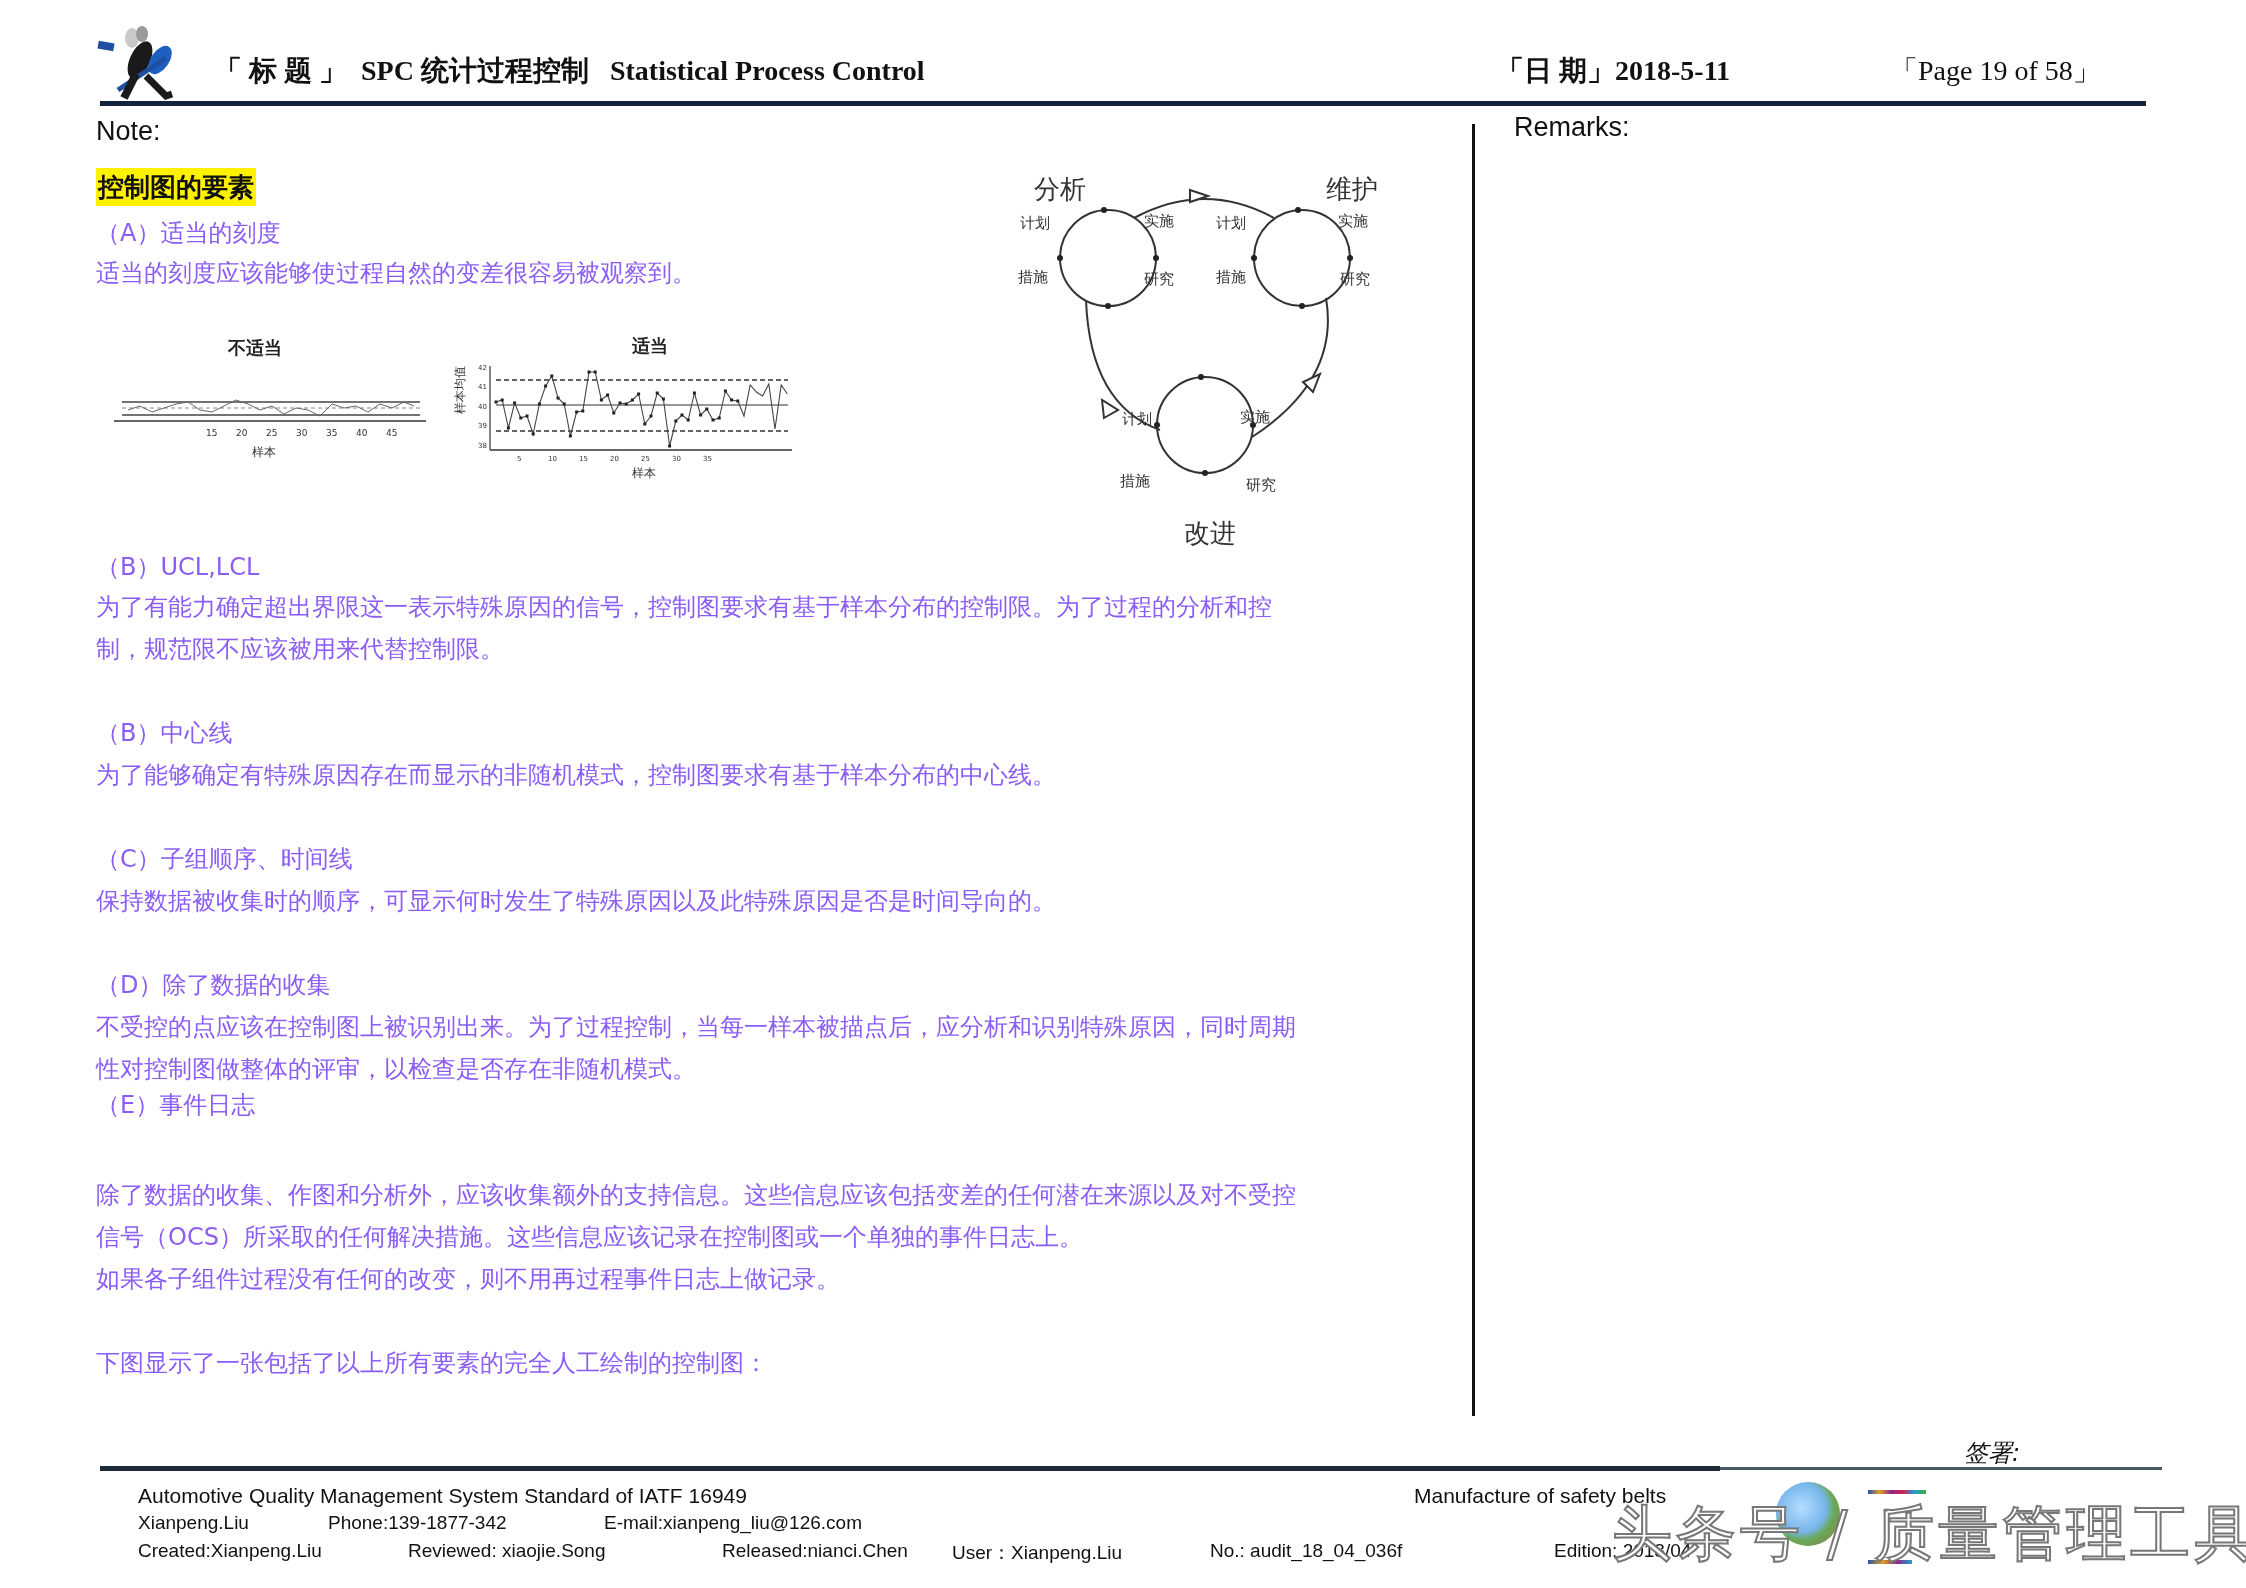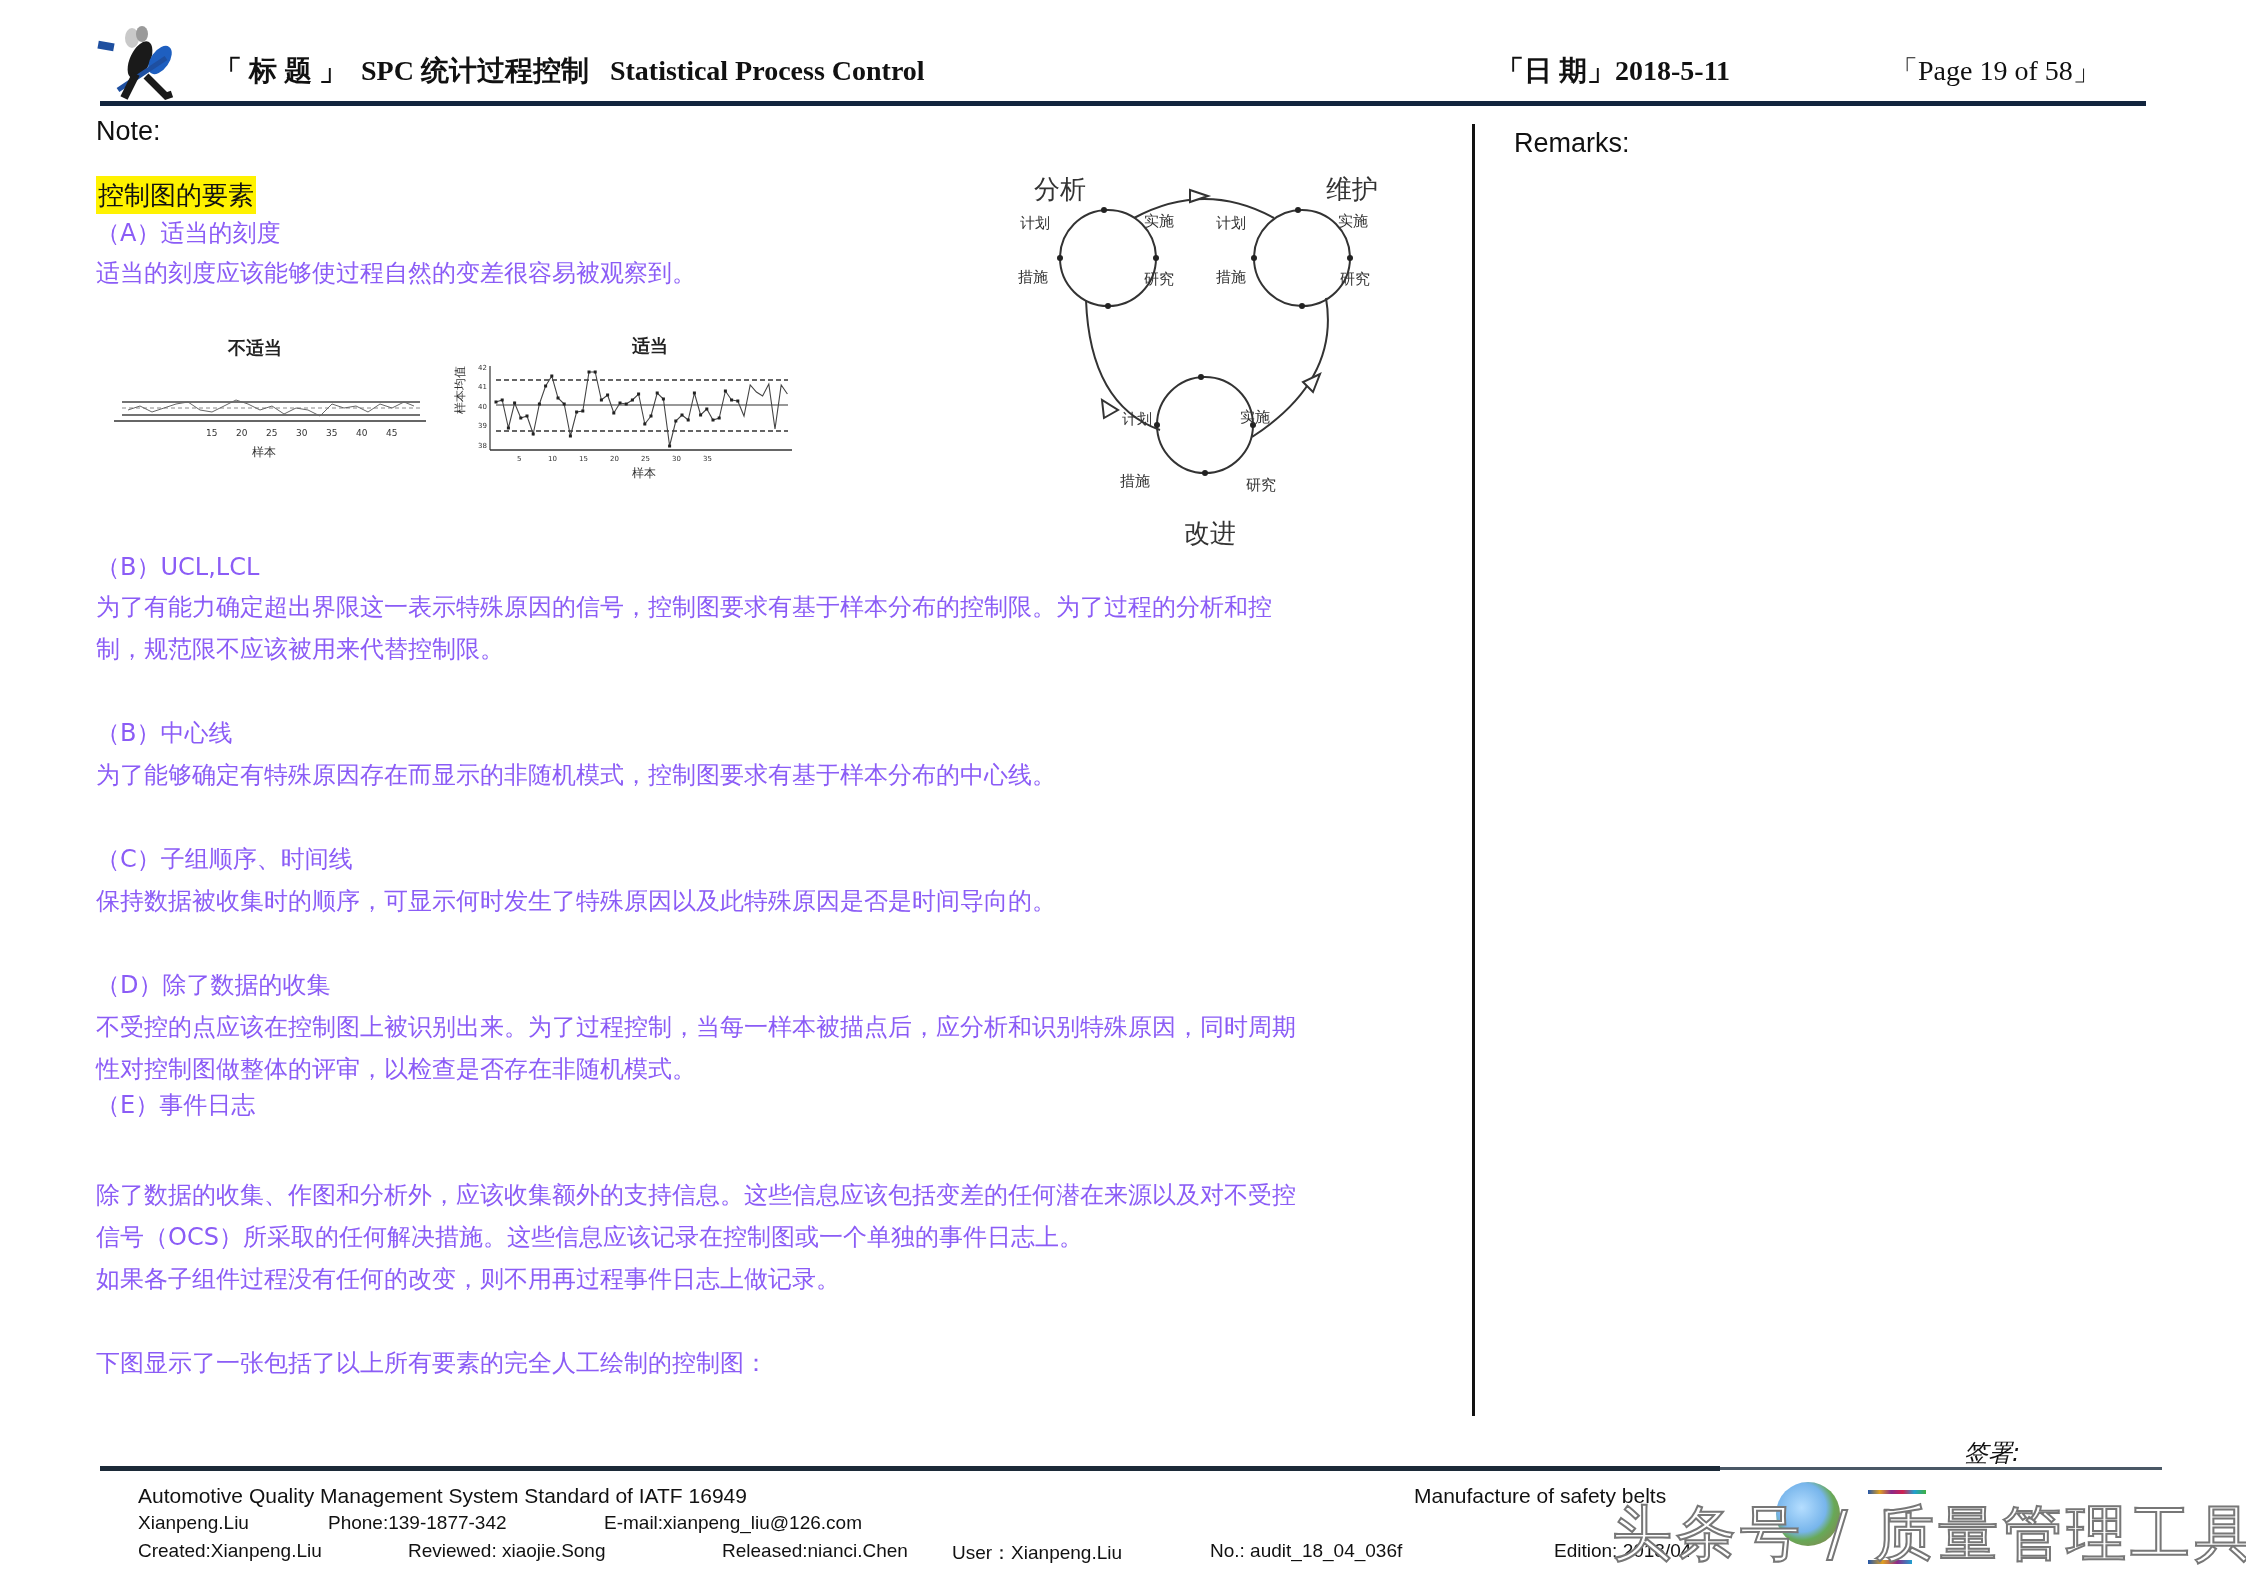--- a/index.html
+++ b/index.html
@@ -9,25 +9,25 @@
 
   
   .logo { left: 96px; top: 24px; width: 100px; height: 78px; }
   .hdr-text { top: 52px; font-family: Liberation Serif, serif; font-weight: bold; font-size: 28px; color: #111; white-space: nowrap; letter-spacing: 0px; }
   .hdr-title { left: 214px; }
   .hdr-date { left: 1496px; }
   .hdr-page { left: 1890px; font-weight: normal; }
   .hdr-line { left: 100px; top: 101px; width: 2046px; height: 5px; background: #12243d; }
 
   .note-label { left: 96px; top: 116px; font-family: "Liberation Sans", sans-serif; font-size: 27px; }
-  .remarks-label { left: 1514px; top: 128px; font-family: "Liberation Sans", sans-serif; font-size: 27px; }
+  .remarks-label { left: 1514px; top: 112px; font-family: "Liberation Sans", sans-serif; font-size: 27px; }
   .v-divider { left: 1472px; top: 124px; width: 3px; height: 1292px; background: #111; }
 
   
-  .heading { left: 96px; top: 168px; font-size: 26px; font-weight: normal; background: #fff200; padding: 2px 2px; line-height: 34px; margin-top: 8px; }
+  .heading { left: 96px; top: 168px; font-size: 26px; font-weight: bold; background: #fff200; padding: 2px 2px; line-height: 34px; }
   .para { left: 96px; font-size: 24px; line-height: 42px; white-space: nowrap; color: #8b5cf6; }
 
   
   .chart-title { font-size: 18px; font-weight: bold; color: #222; }
   .chart-svg { overflow: visible; }
 
   
   .pdca { left: 1010px; top: 160px; width: 440px; height: 400px; }
 
   

